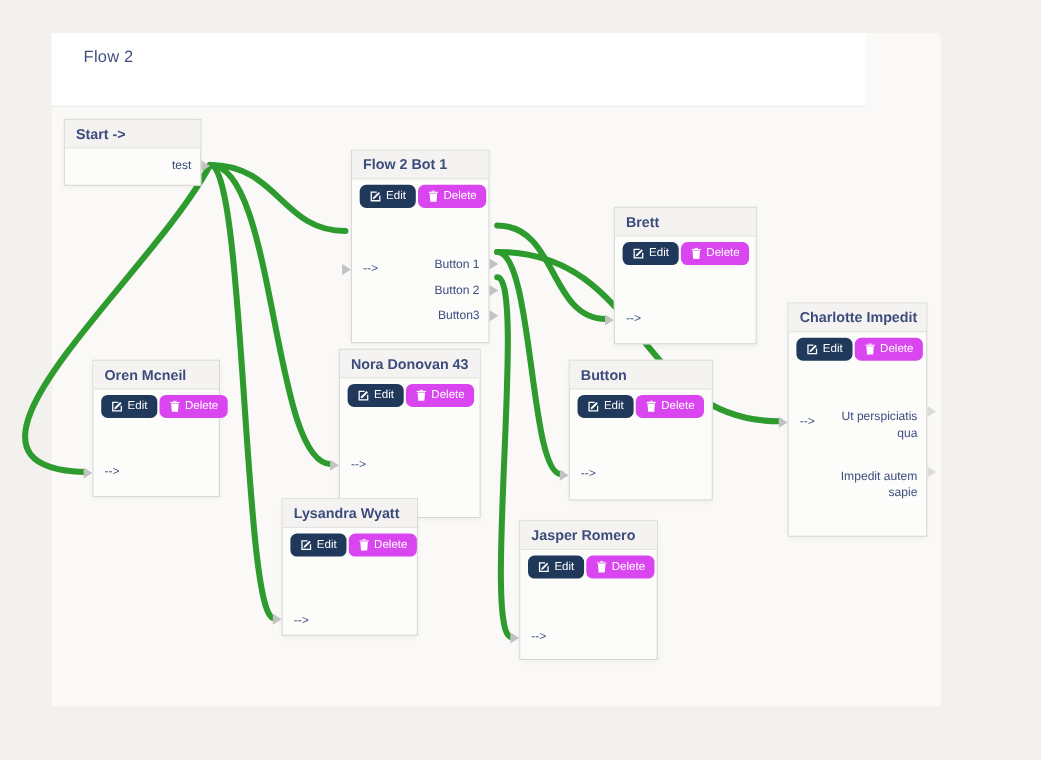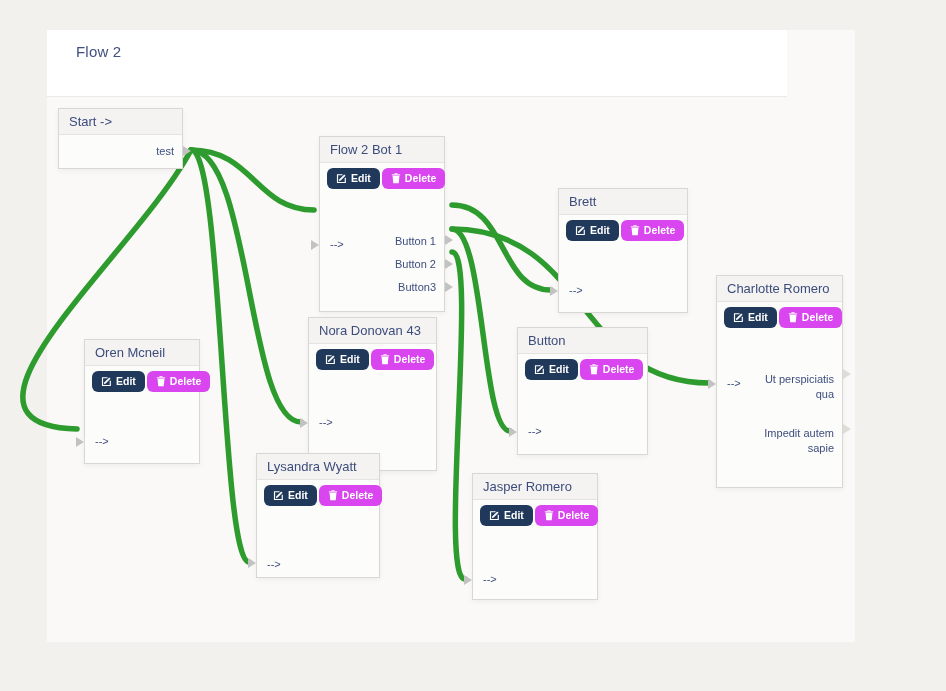--- a/index.html
+++ b/index.html
@@ -18,28 +18,28 @@
   svg.wires path{pointer-events:stroke;}
 
   .node{
     position:absolute;z-index:2;background:#fcfcfb;
     border:1px solid #d8d7d4;box-shadow:0 2px 5px rgba(0,0,0,.05);
     box-sizing:border-box;
   }
   .node-header{
     height:26px;line-height:26px;padding:0 10px;box-sizing:border-box;
     background:#f4f3f1;border-bottom:1px solid #e4e3e0;
-    font-size:13px;font-weight:normal;color:#3c4c7c;cursor:move;
+    font-size:13px;font-weight:bold;color:#3c4c7c;cursor:move;
     white-space:nowrap;overflow:hidden;
   }
   .btn-row{display:flex;gap:2px;margin:5px 0 0 7px;}
   .btn{
     display:inline-flex;align-items:center;gap:4px;border:none;cursor:pointer;
     border-radius:6px;color:#fff;font-family:"Liberation Sans",sans-serif;
-    font-size:10.5px;font-weight:bold;padding:5px 9px;line-height:1;justify-content:flex-end;
+    font-size:10.5px;font-weight:normal;padding:5px 9px;line-height:1;justify-content:flex-end;
   }
   .btn-edit{background:#20395b;}
   .btn-delete{background:#d946ef;}
   .btn .icon{display:inline-flex;}
 
   .port{position:absolute;width:0;height:0;border-top:5px solid transparent;border-bottom:5px solid transparent;border-left:8px solid #c2c2c2;cursor:crosshair;}
   .port.in{left:-9px;}
   .port.out{right:-9px;}
   .port.faint{border-left-color:#dddcd9;}
 
@@ -131,21 +131,21 @@
           </svg>
         </span>
       <span>Delete</span>
     </button>
   </div>
   <span class="io-label in" style="top:95px;">--&gt;</span>
   <span class="port in" style="top:97px;"></span>
 </div>
 
 <div class="node" style="left:716px;top:275px;width:127px;height:213px;">
-  <div class="node-header">Charlotte Romero</div>
+  <div class="node-header">Charlotte Impedit</div>
   <div class="btn-row">
     <button class="btn btn-edit">
       <span class="icon">
           <svg width="11" height="11" viewBox="0 0 16 16">
             <path d="M9.5 2.5 H2.2 V13.8 H13.5 V7" stroke="#fff" stroke-width="1.7" fill="none"></path>
             <path d="M4.2 12 L5 9.2 L12 2.2 L13.8 4 L6.8 11 Z" fill="#fff"></path>
           </svg>
         </span>
       <span>Edit</span>
     </button>
@@ -161,21 +161,21 @@
     </button>
   </div>
   <span class="io-label in" style="top:101px;">--&gt;</span>
   <span class="port in" style="top:103px;"></span>
   <div class="out-block" style="top:96px;">Ut perspiciatis qua</div>
   <span class="port out faint" style="top:93px;"></span>
   <div class="out-block" style="top:150px;">Impedit autem sapie</div>
   <span class="port out faint" style="top:148px;"></span>
 </div>
 
-<div class="node" style="left:84px;top:339px;width:116px;height:125px;">
+<div class="node" style="left:84px;top:327px;width:116px;height:125px;">
   <div class="node-header">Oren Mcneil</div>
   <div class="btn-row">
     <button class="btn btn-edit">
       <span class="icon">
           <svg width="11" height="11" viewBox="0 0 16 16">
             <path d="M9.5 2.5 H2.2 V13.8 H13.5 V7" stroke="#fff" stroke-width="1.7" fill="none"></path>
             <path d="M4.2 12 L5 9.2 L12 2.2 L13.8 4 L6.8 11 Z" fill="#fff"></path>
           </svg>
         </span>
       <span>Edit</span>

